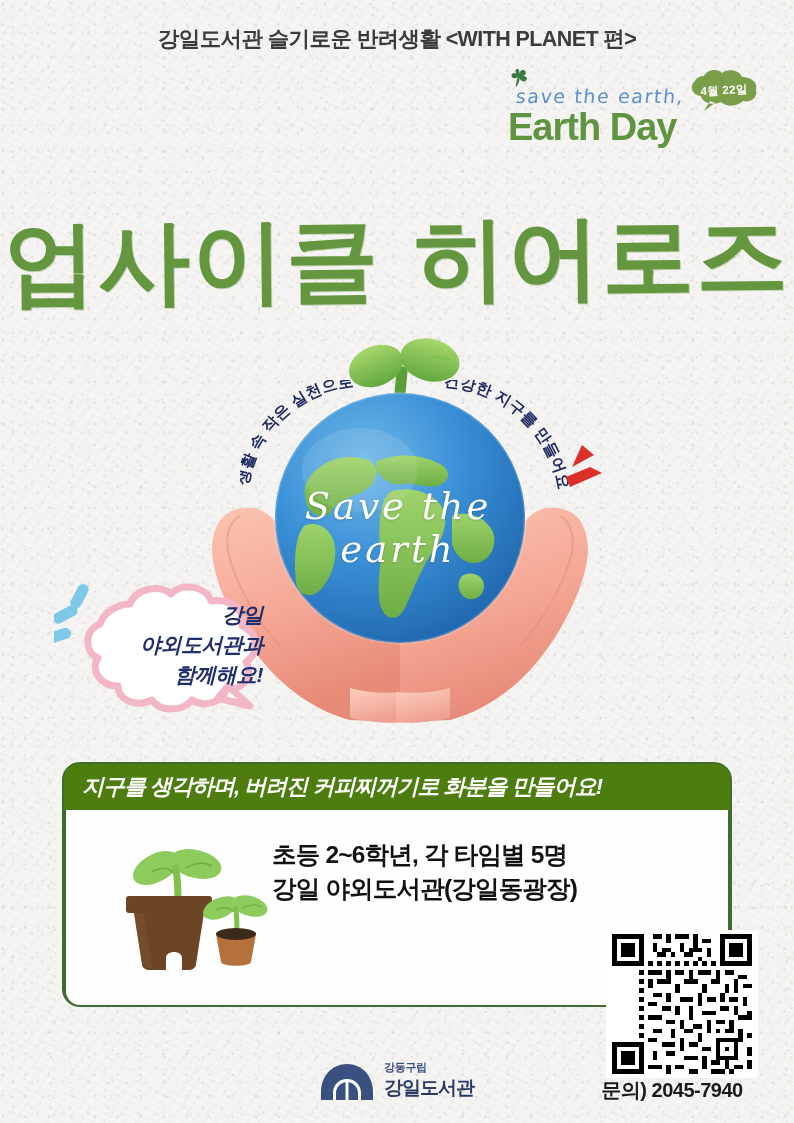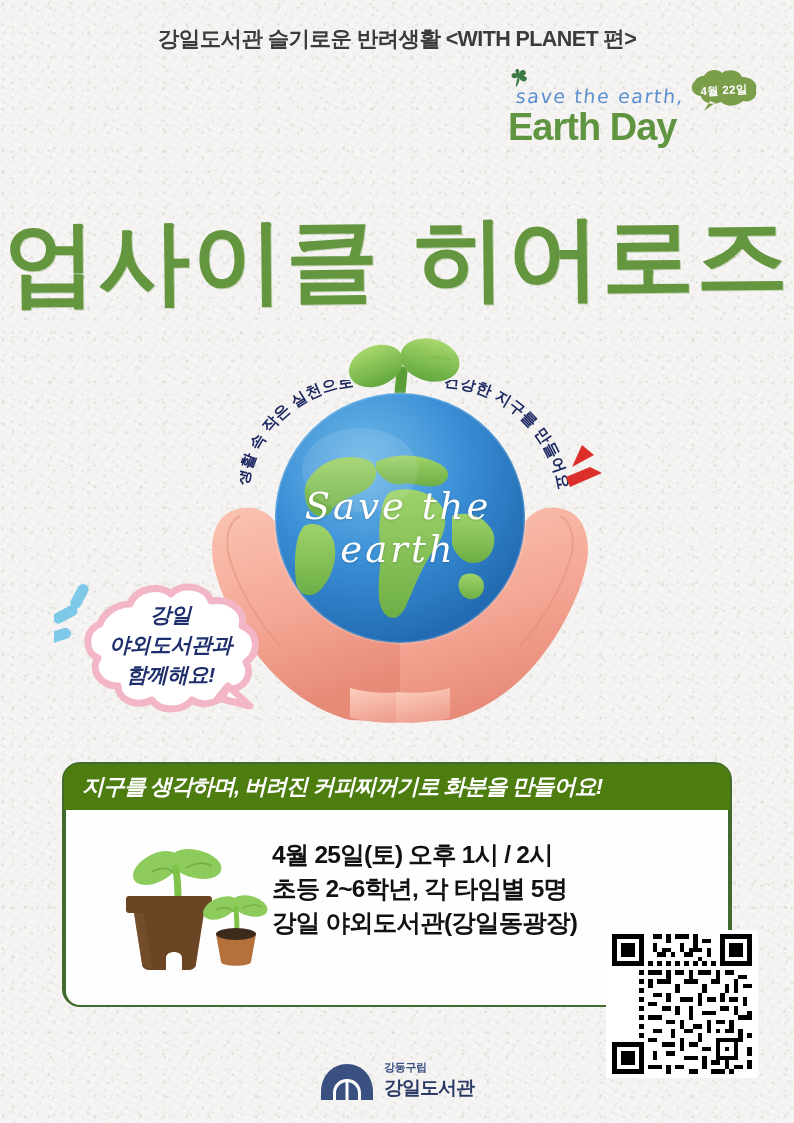--- a/index.html
+++ b/index.html
@@ -117,21 +117,21 @@
     text-shadow: 0 1px 3px rgba(0,0,0,.18);
   }
 
   .red-marks { top: 443px; left: 548px; width: 56px; height: 54px; }
 
   
   .cloud-bubble { top: 582px; left: 78px; width: 185px; height: 132px; }
   .cloud-bubble .ctext {
     position: absolute; inset: 0;
     display: flex; flex-direction: column;
-    align-items: center; justify-content: center;
+    align-items: flex-end; justify-content: center;
     gap: 2px;
     color: #1f2f6e;
     font-size: 21px;
     font-weight: 700;
     font-style: italic;
     letter-spacing: -0.5px;
     padding-bottom: 6px;
   }
   .blue-lines { top: 583px; left: 54px; width: 44px; height: 62px; }
 
@@ -351,21 +351,20 @@
       <ellipse cx="142" cy="66" rx="18" ry="10" transform="rotate(16 142 66)" fill="#8ccb5c"></ellipse>
       <path d="M108 70 C116 66 122 68 126 72" stroke="#6fae44" stroke-width="1.3" fill="none"></path>
       <path d="M134 68 C142 64 150 64 154 67" stroke="#6fae44" stroke-width="1.3" fill="none"></path>
       <path d="M128 68 C129 80 129 88 129 94" stroke="#7ec24a" stroke-width="5" fill="none" stroke-linecap="round"></path>
       <path d="M108 94 C108 90 148 90 148 94 L143 122 C142 127 114 127 113 122 Z" fill="#b5713c"></path>
       <ellipse cx="128" cy="94" rx="20" ry="6" fill="#3c2a1a"></ellipse>
     </g>
   </svg>
 
   <div class="details">
-    <div>4월 25일(토) 오후 1시 / 2시</div>
     <div>초등 2~6학년, 각 타임별 5명</div>
     <div>강일 야외도서관(강일동광장)</div>
   </div>
 
   <svg class="qr" viewBox="0 0 33 33" shape-rendering="crispEdges">
     <rect width="33" height="33" fill="#ffffff"></rect>
     <g fill="#000000">
 
       <rect x="1" y="1" width="7" height="1"></rect>
         <rect x="1" y="7" width="7" height="1"></rect>
@@ -497,14 +496,15 @@
   <div class="footer-logo">
     <svg class="logo-mark" viewBox="0 0 58 40">
       <path d="M29 2 C14 2 3 14 3 30 L3 38 L55 38 L55 30 C55 14 44 2 29 2 Z" fill="#3a5080"></path>
       <path d="M29 20 C23 20 18 25 18 31 L18 38 L15 38 L15 31 C15 23 21 17 29 17 C37 17 43 23 43 31 L43 38 L40 38 L40 31 C40 25 35 20 29 20 Z" fill="#ffffff"></path>
       <rect x="27.5" y="17" width="3" height="21" fill="#ffffff"></rect>
     </svg>
     <div class="logo-sub">강동구립</div>
     <div class="logo-main">강일도서관</div>
   </div>
 
+  <div class="contact">문의) 2045-7940</div>
 
 </div>
 
 </body></html>

